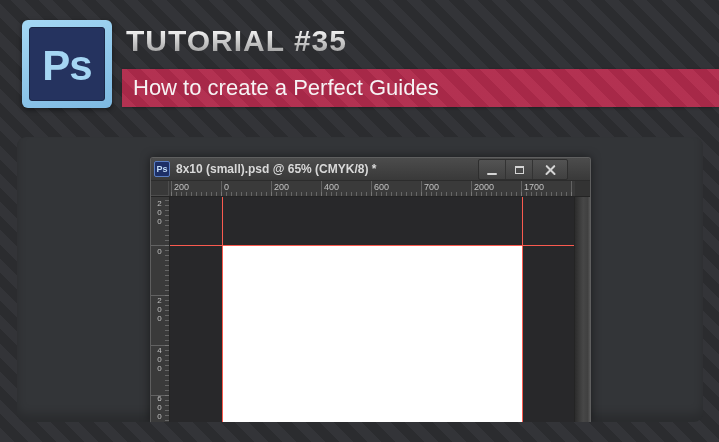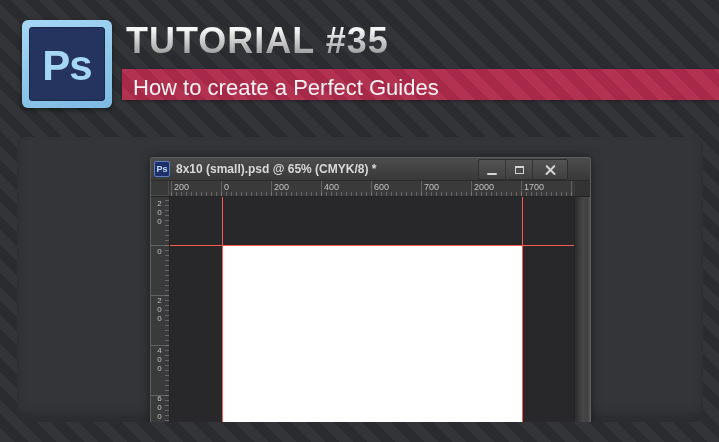--- a/index.html
+++ b/index.html
@@ -21,27 +21,27 @@
     width:74px;height:72px;background:#25335f;border-radius:3px;
     display:flex;align-items:center;justify-content:center;
     border:1px solid #1b2747;
   }
   .ps-logo-inner span{
     color:#a5d6f3;font-size:42px;font-weight:600;letter-spacing:-1px;line-height:1;
     padding-top:4px;
   }
   .main-title{
     position:absolute;left:126px;top:21px;height:40px;line-height:40px;
-    font-size:36px;font-weight:700;letter-spacing:1px;
+    font-size:30px;font-weight:700;letter-spacing:1px;
     background:linear-gradient(#f7f7f7 20%,#8d8d8d 95%);
     -webkit-background-clip:text;background-clip:text;color:transparent;
     text-shadow:0 2px 2px rgba(0,0,0,0.0);
   }
   .banner{
-    position:absolute;left:122px;top:69px;right:0;height:31px;
+    position:absolute;left:122px;top:69px;right:0;height:38px;
     background-color:#b12b4c;
     background-image:repeating-linear-gradient(45deg,rgba(255,255,255,.03) 0 10px,rgba(0,0,0,.06) 10px 20px);
     color:#f6f3f4;font-size:22px;font-weight:400;
     line-height:38px;padding-left:11px;box-sizing:border-box;
     box-shadow:0 1px 3px rgba(0,0,0,.3);
   }
 
   
   .panel{
     position:absolute;left:17px;top:137px;width:686px;height:285px;

